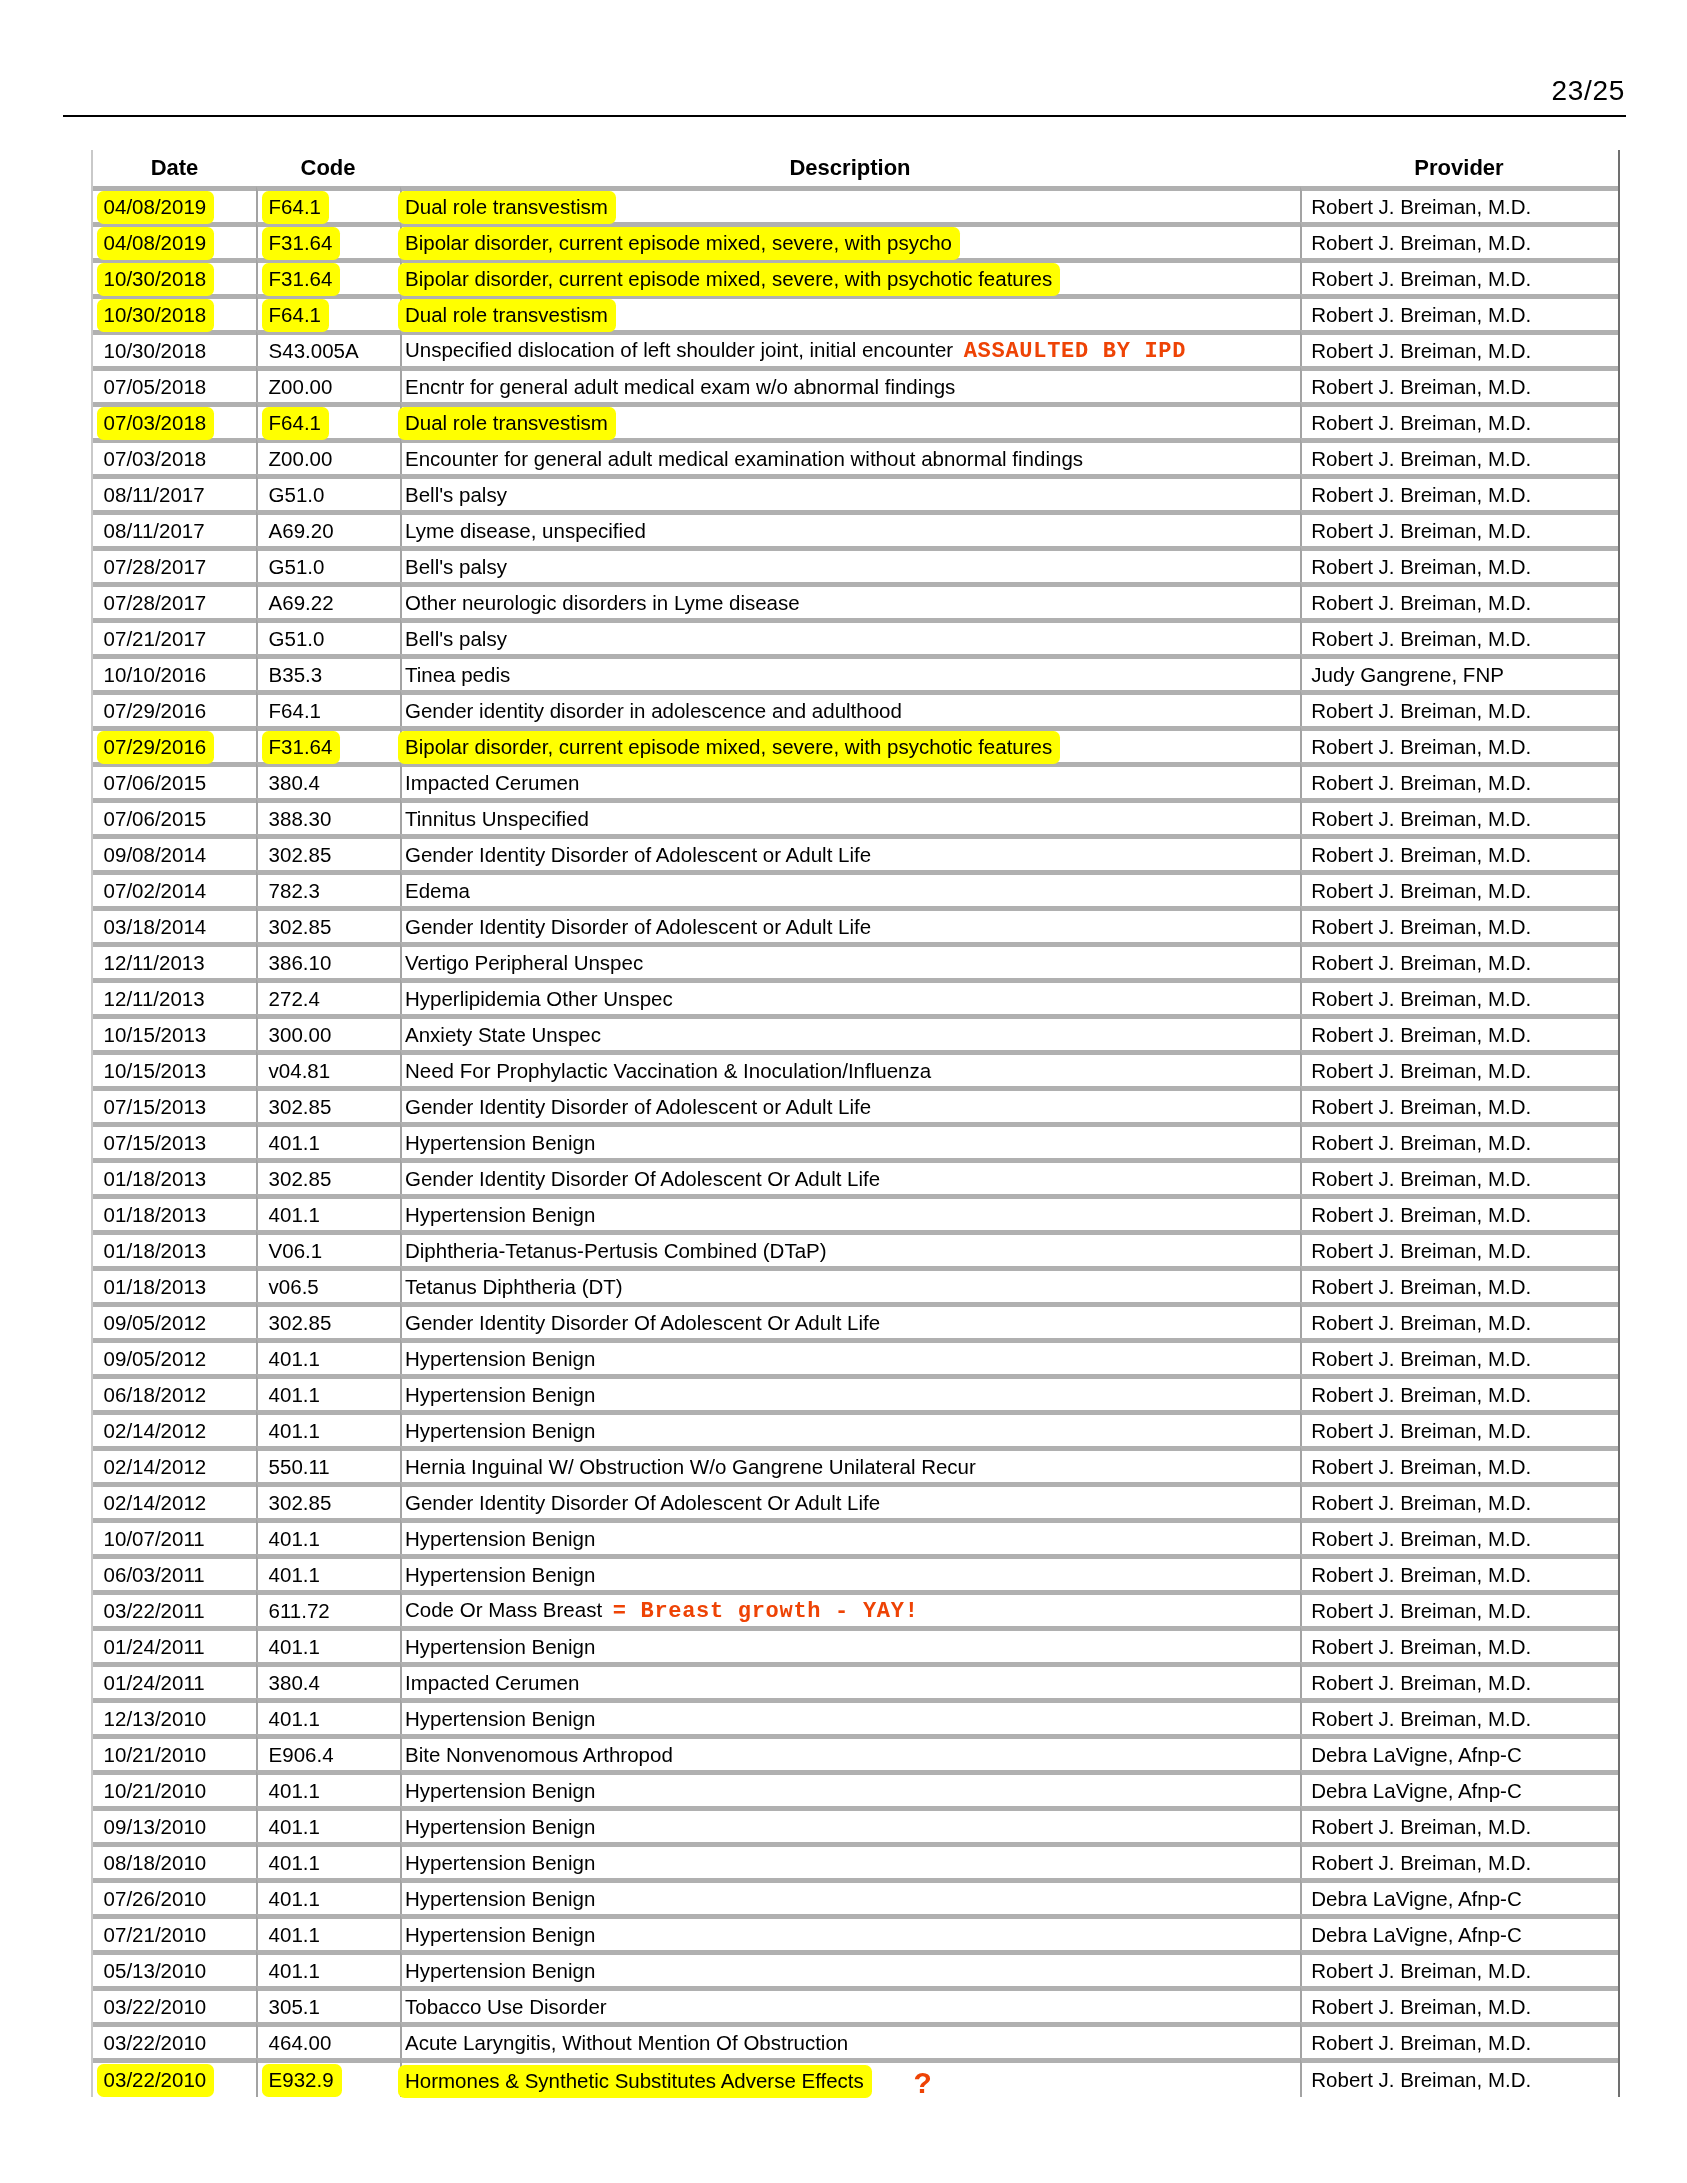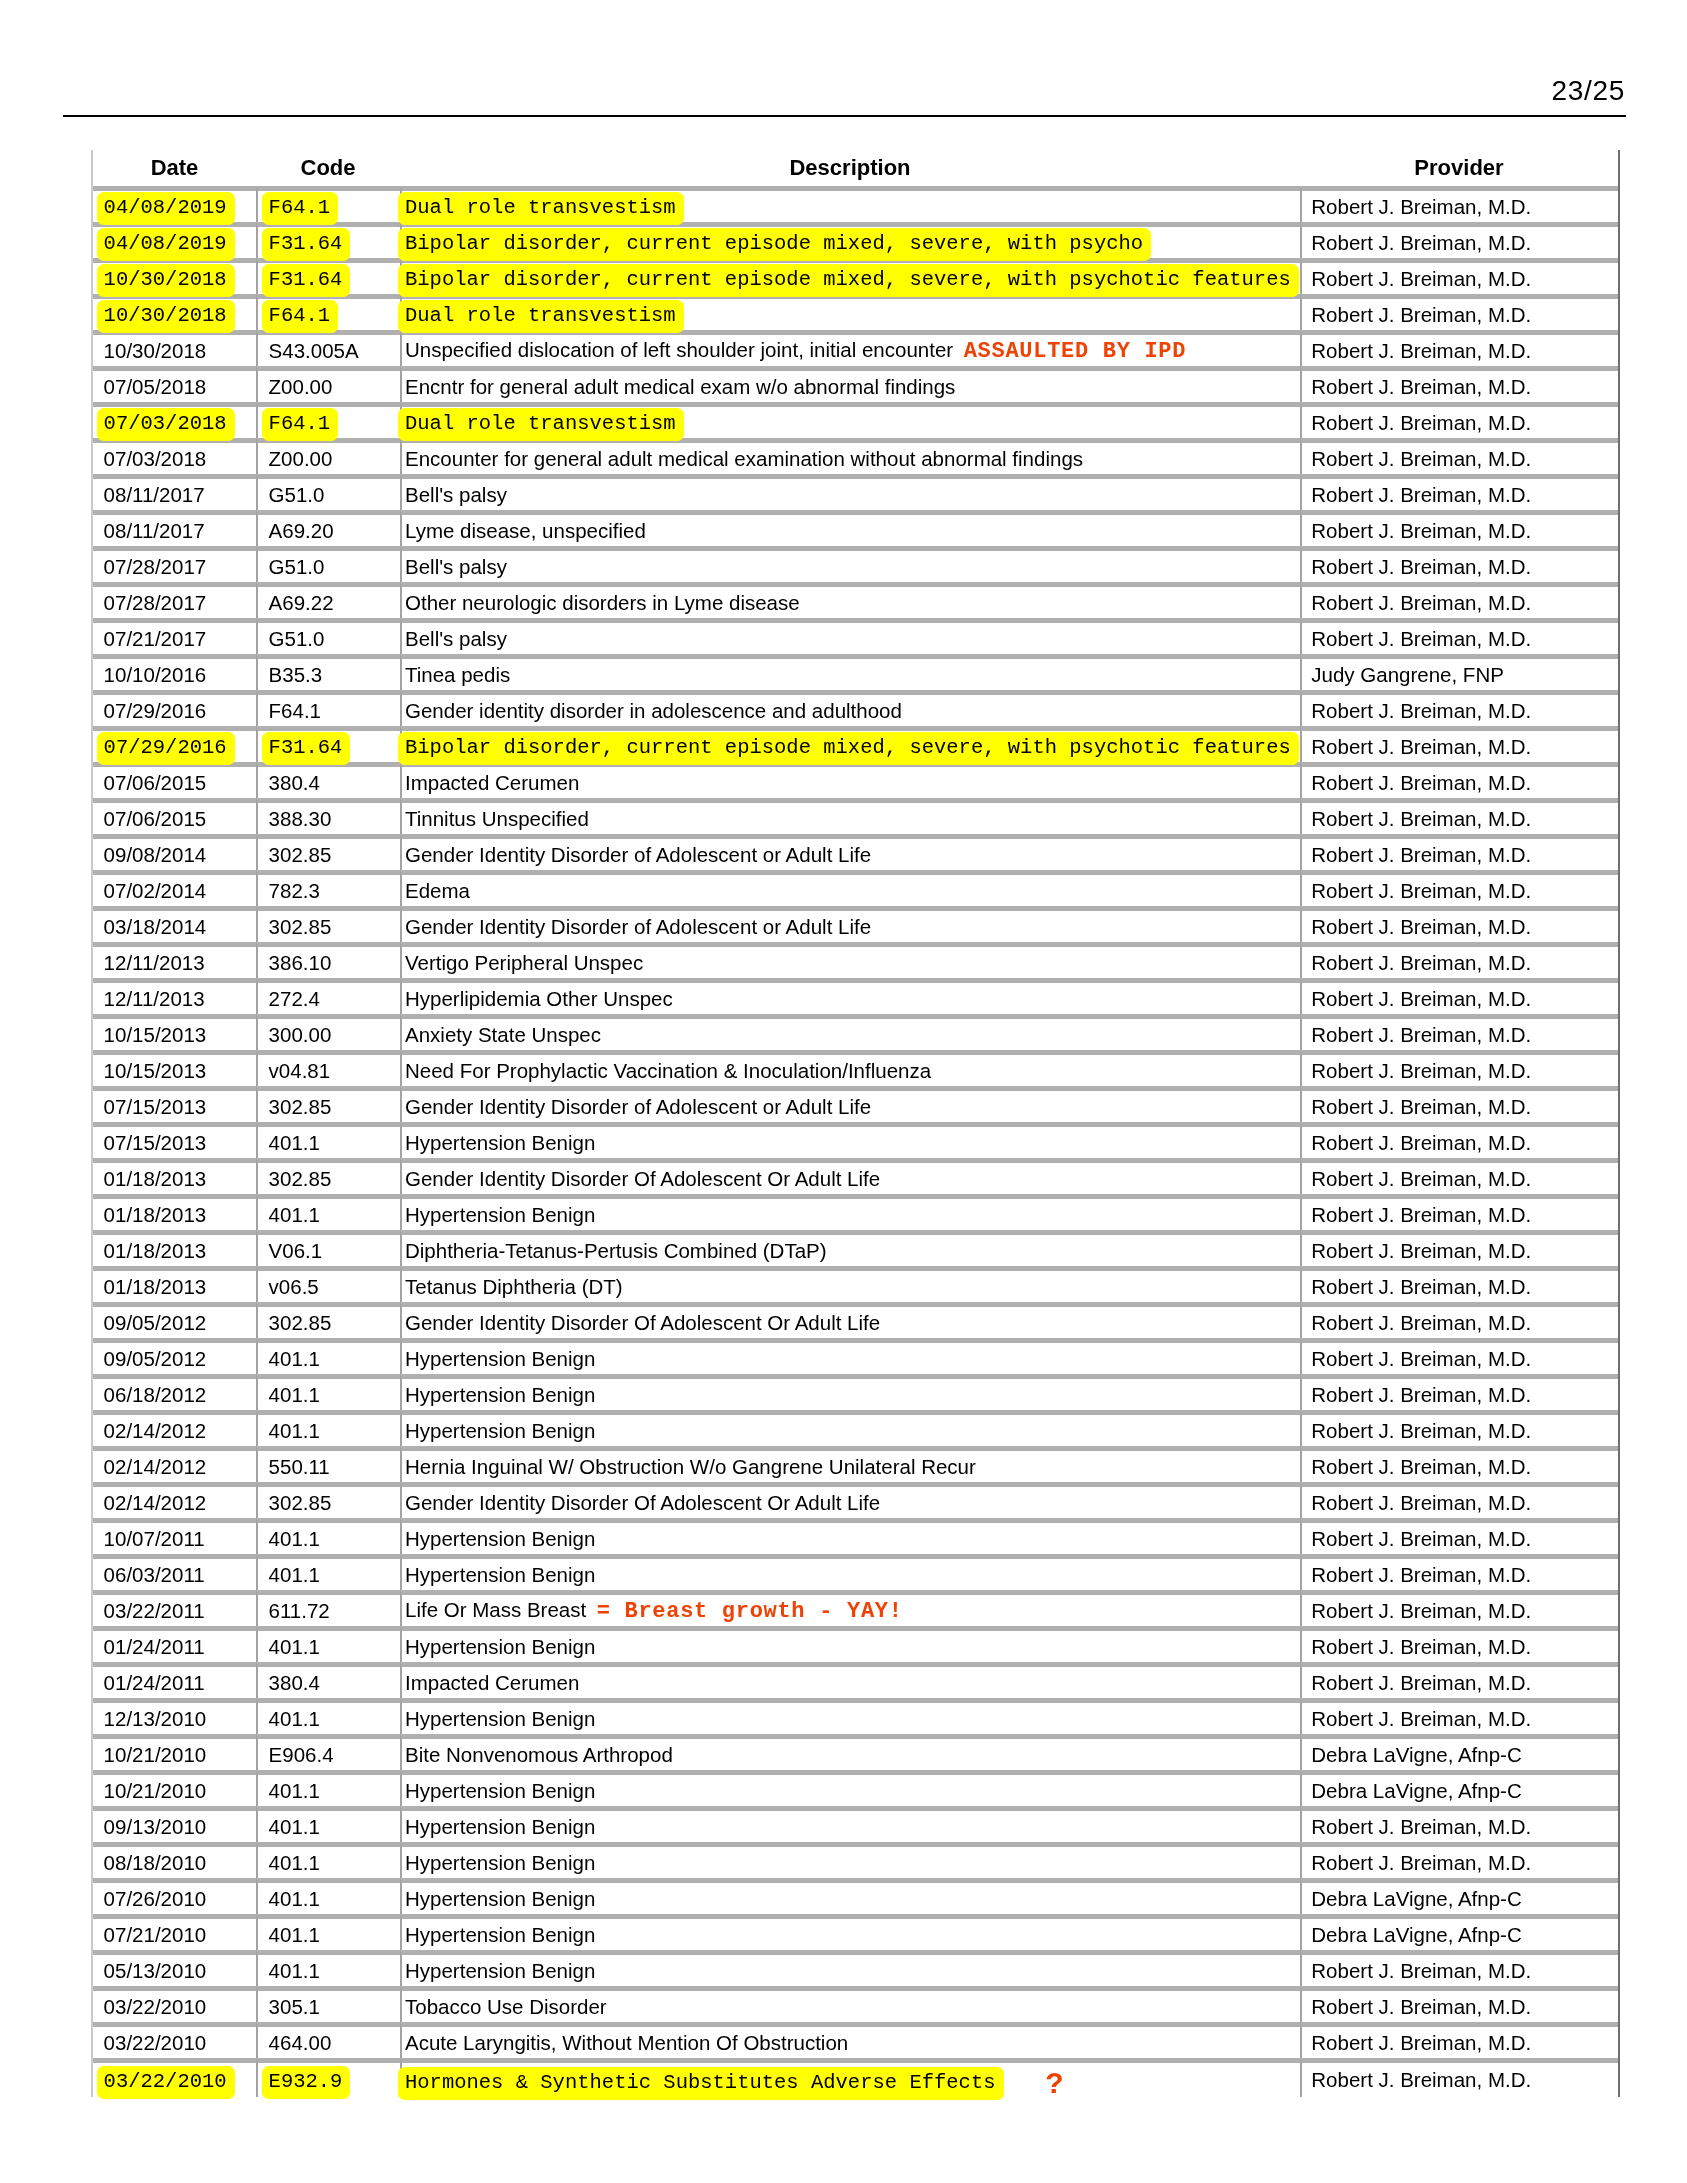--- a/index.html
+++ b/index.html
@@ -56,21 +56,20 @@
     overflow: visible;
   }
   td + td { border-left: 2px solid #a3a3a3; }
   td.provider-cell { padding-left: 9.3px; }
   td.desc-cell { padding-left: 3px; }
   .hl {
     background: var(--hl-color, #ffff00);
     border-radius: 6.6px;
     padding: 4px 8px 6px 6.6px;
     margin-left: -6.6px;
-    font-family: Liberation Mono, monospace;
   }
   .note {
     font-family: "Liberation Mono", "DejaVu Sans Mono", monospace;
     font-weight: bold;
     color: var(--note-color, #ee4305);
     margin-left: 10.6px;
     letter-spacing: 0.7px;
     font-size: 22px;
     margin-top: 24px;
   }
@@ -334,21 +333,21 @@
         </tr>
         <tr>
           <td class="date-cell"><span>06/03/2011</span></td>
           <td class="code-cell"><span>401.1</span></td>
           <td class="desc-cell"><span>Hypertension Benign</span></td>
           <td class="provider-cell"><span>Robert J. Breiman, M.D.</span></td>
         </tr>
         <tr>
           <td class="date-cell"><span>03/22/2011</span></td>
           <td class="code-cell"><span>611.72</span></td>
-          <td class="desc-cell"><span>Life Or Mass Breast</span><span class="note">= Breast growth - YAY!</span></td>
+          <td class="desc-cell"><span>Code Or Mass Breast</span><span class="note">= Breast growth - YAY!</span></td>
           <td class="provider-cell"><span>Robert J. Breiman, M.D.</span></td>
         </tr>
         <tr>
           <td class="date-cell"><span>01/24/2011</span></td>
           <td class="code-cell"><span>401.1</span></td>
           <td class="desc-cell"><span>Hypertension Benign</span></td>
           <td class="provider-cell"><span>Robert J. Breiman, M.D.</span></td>
         </tr>
         <tr>
           <td class="date-cell"><span>01/24/2011</span></td>

